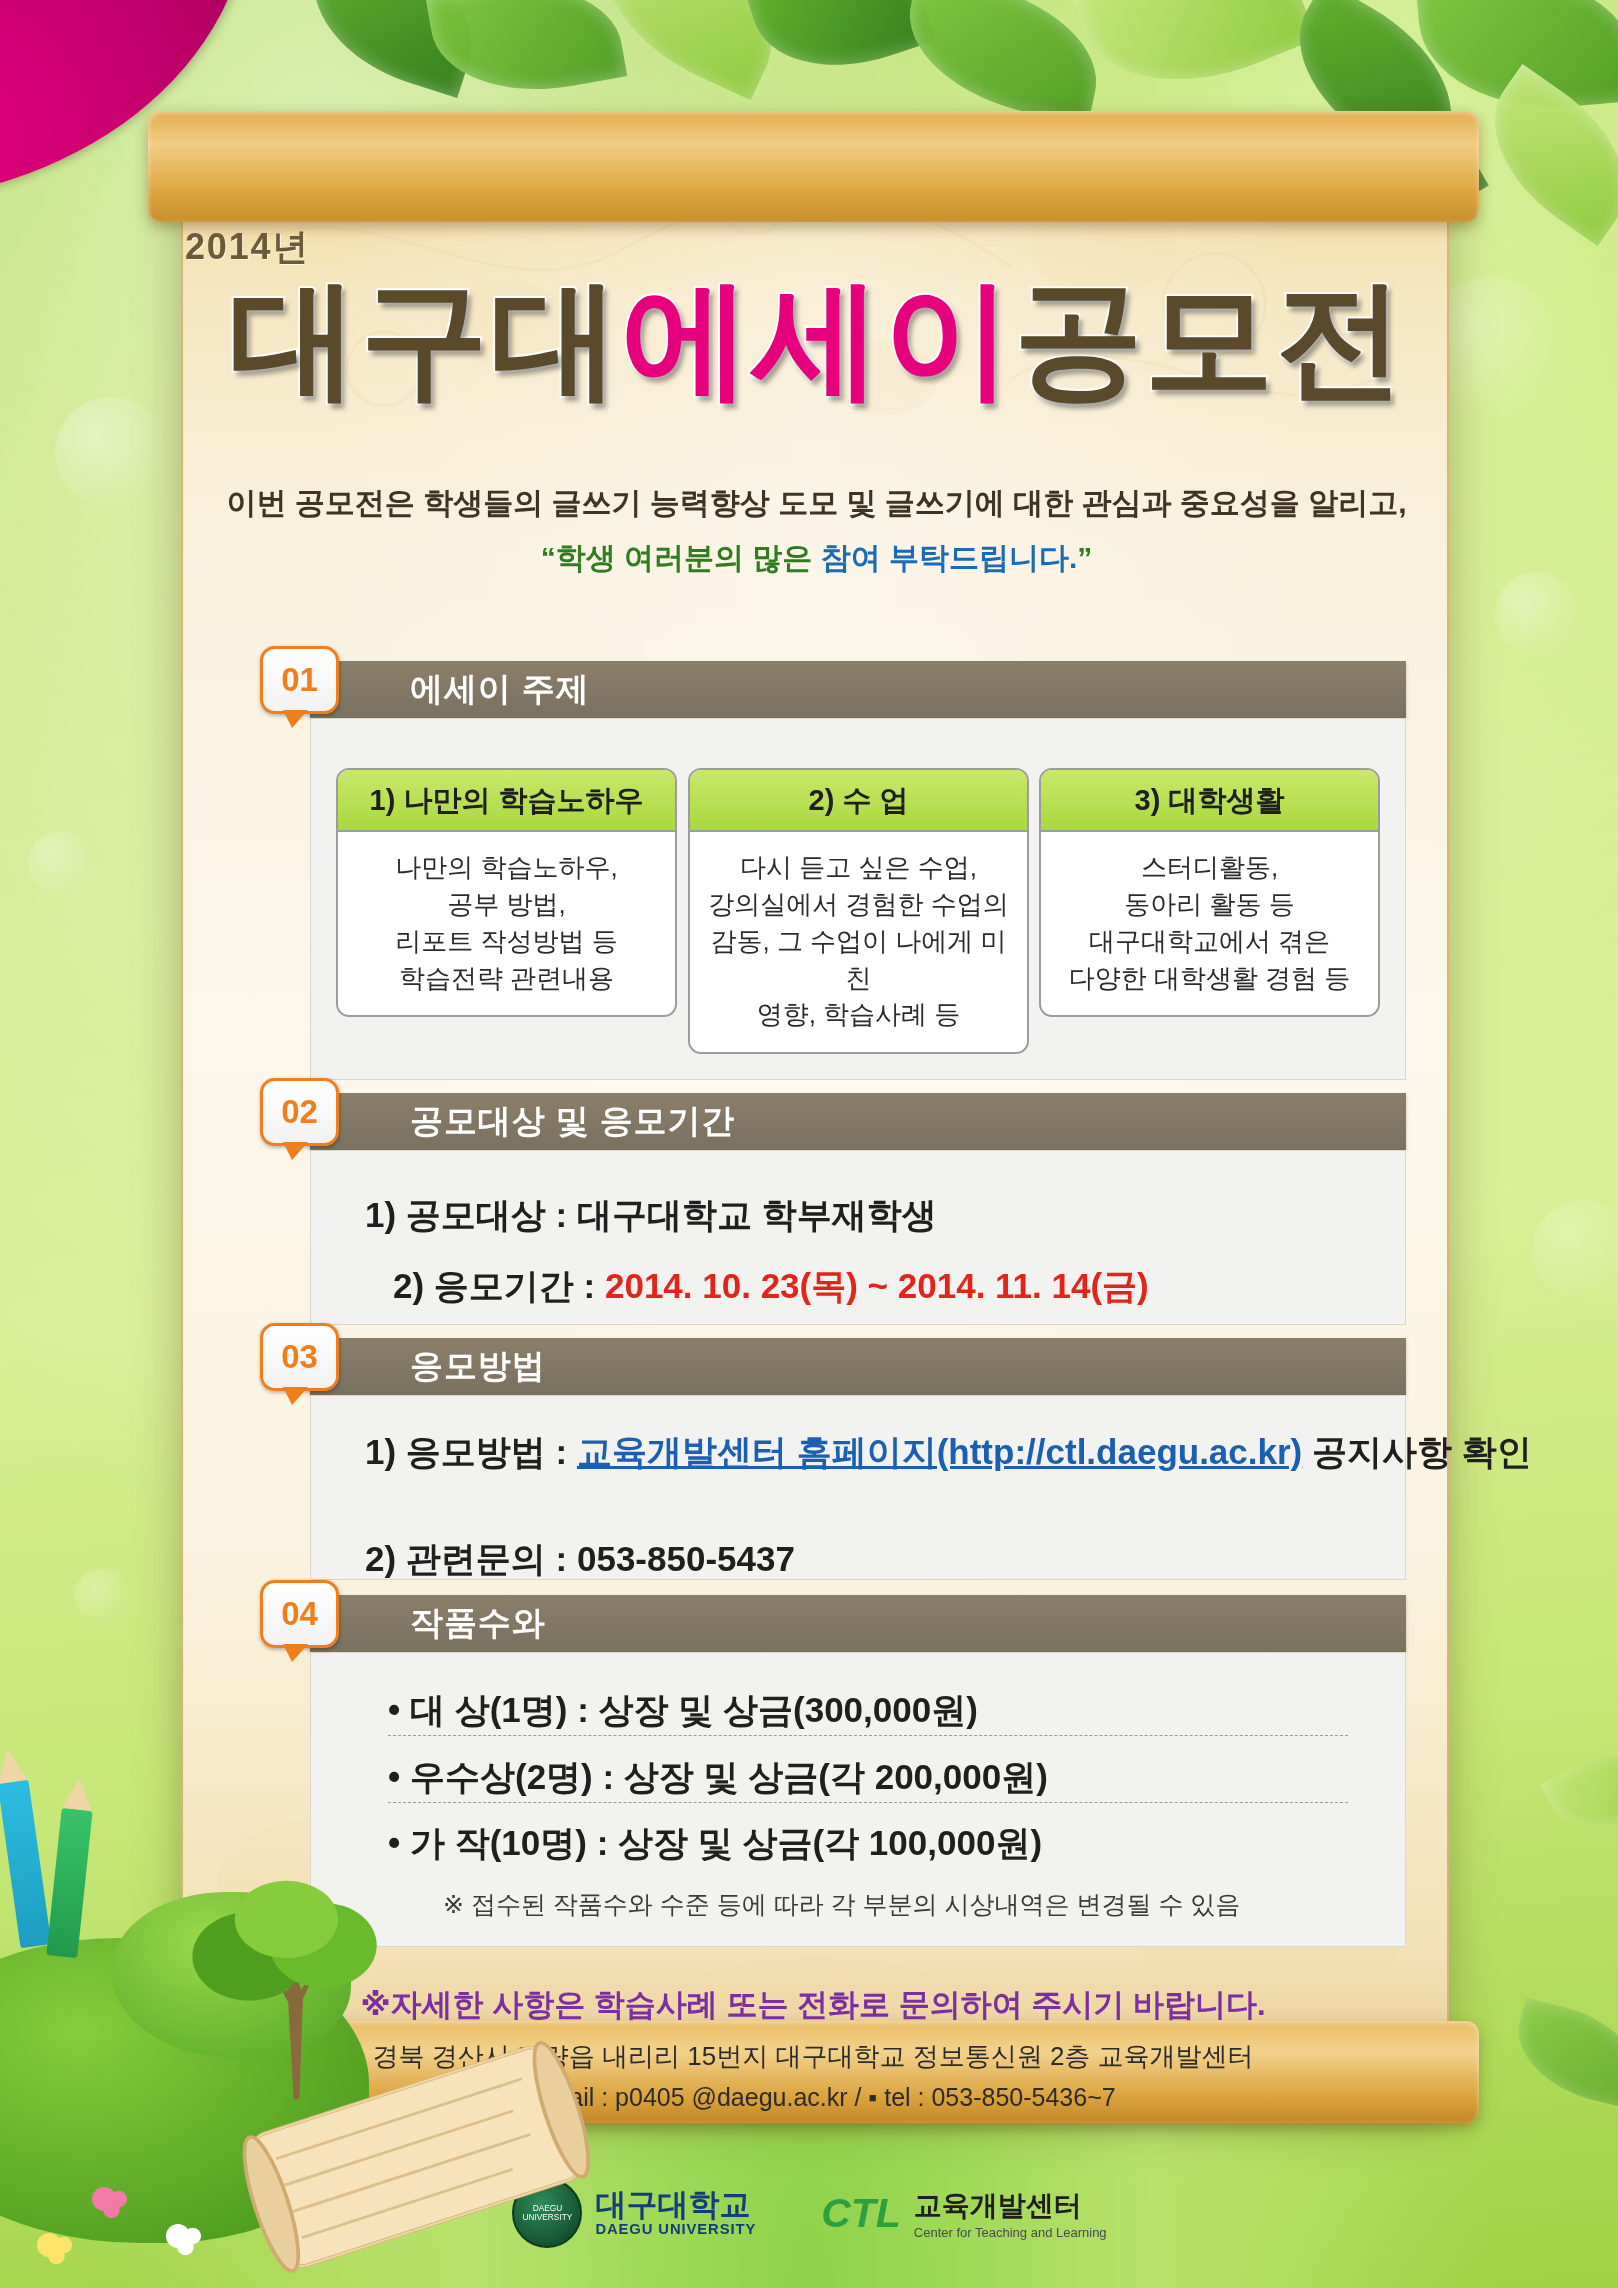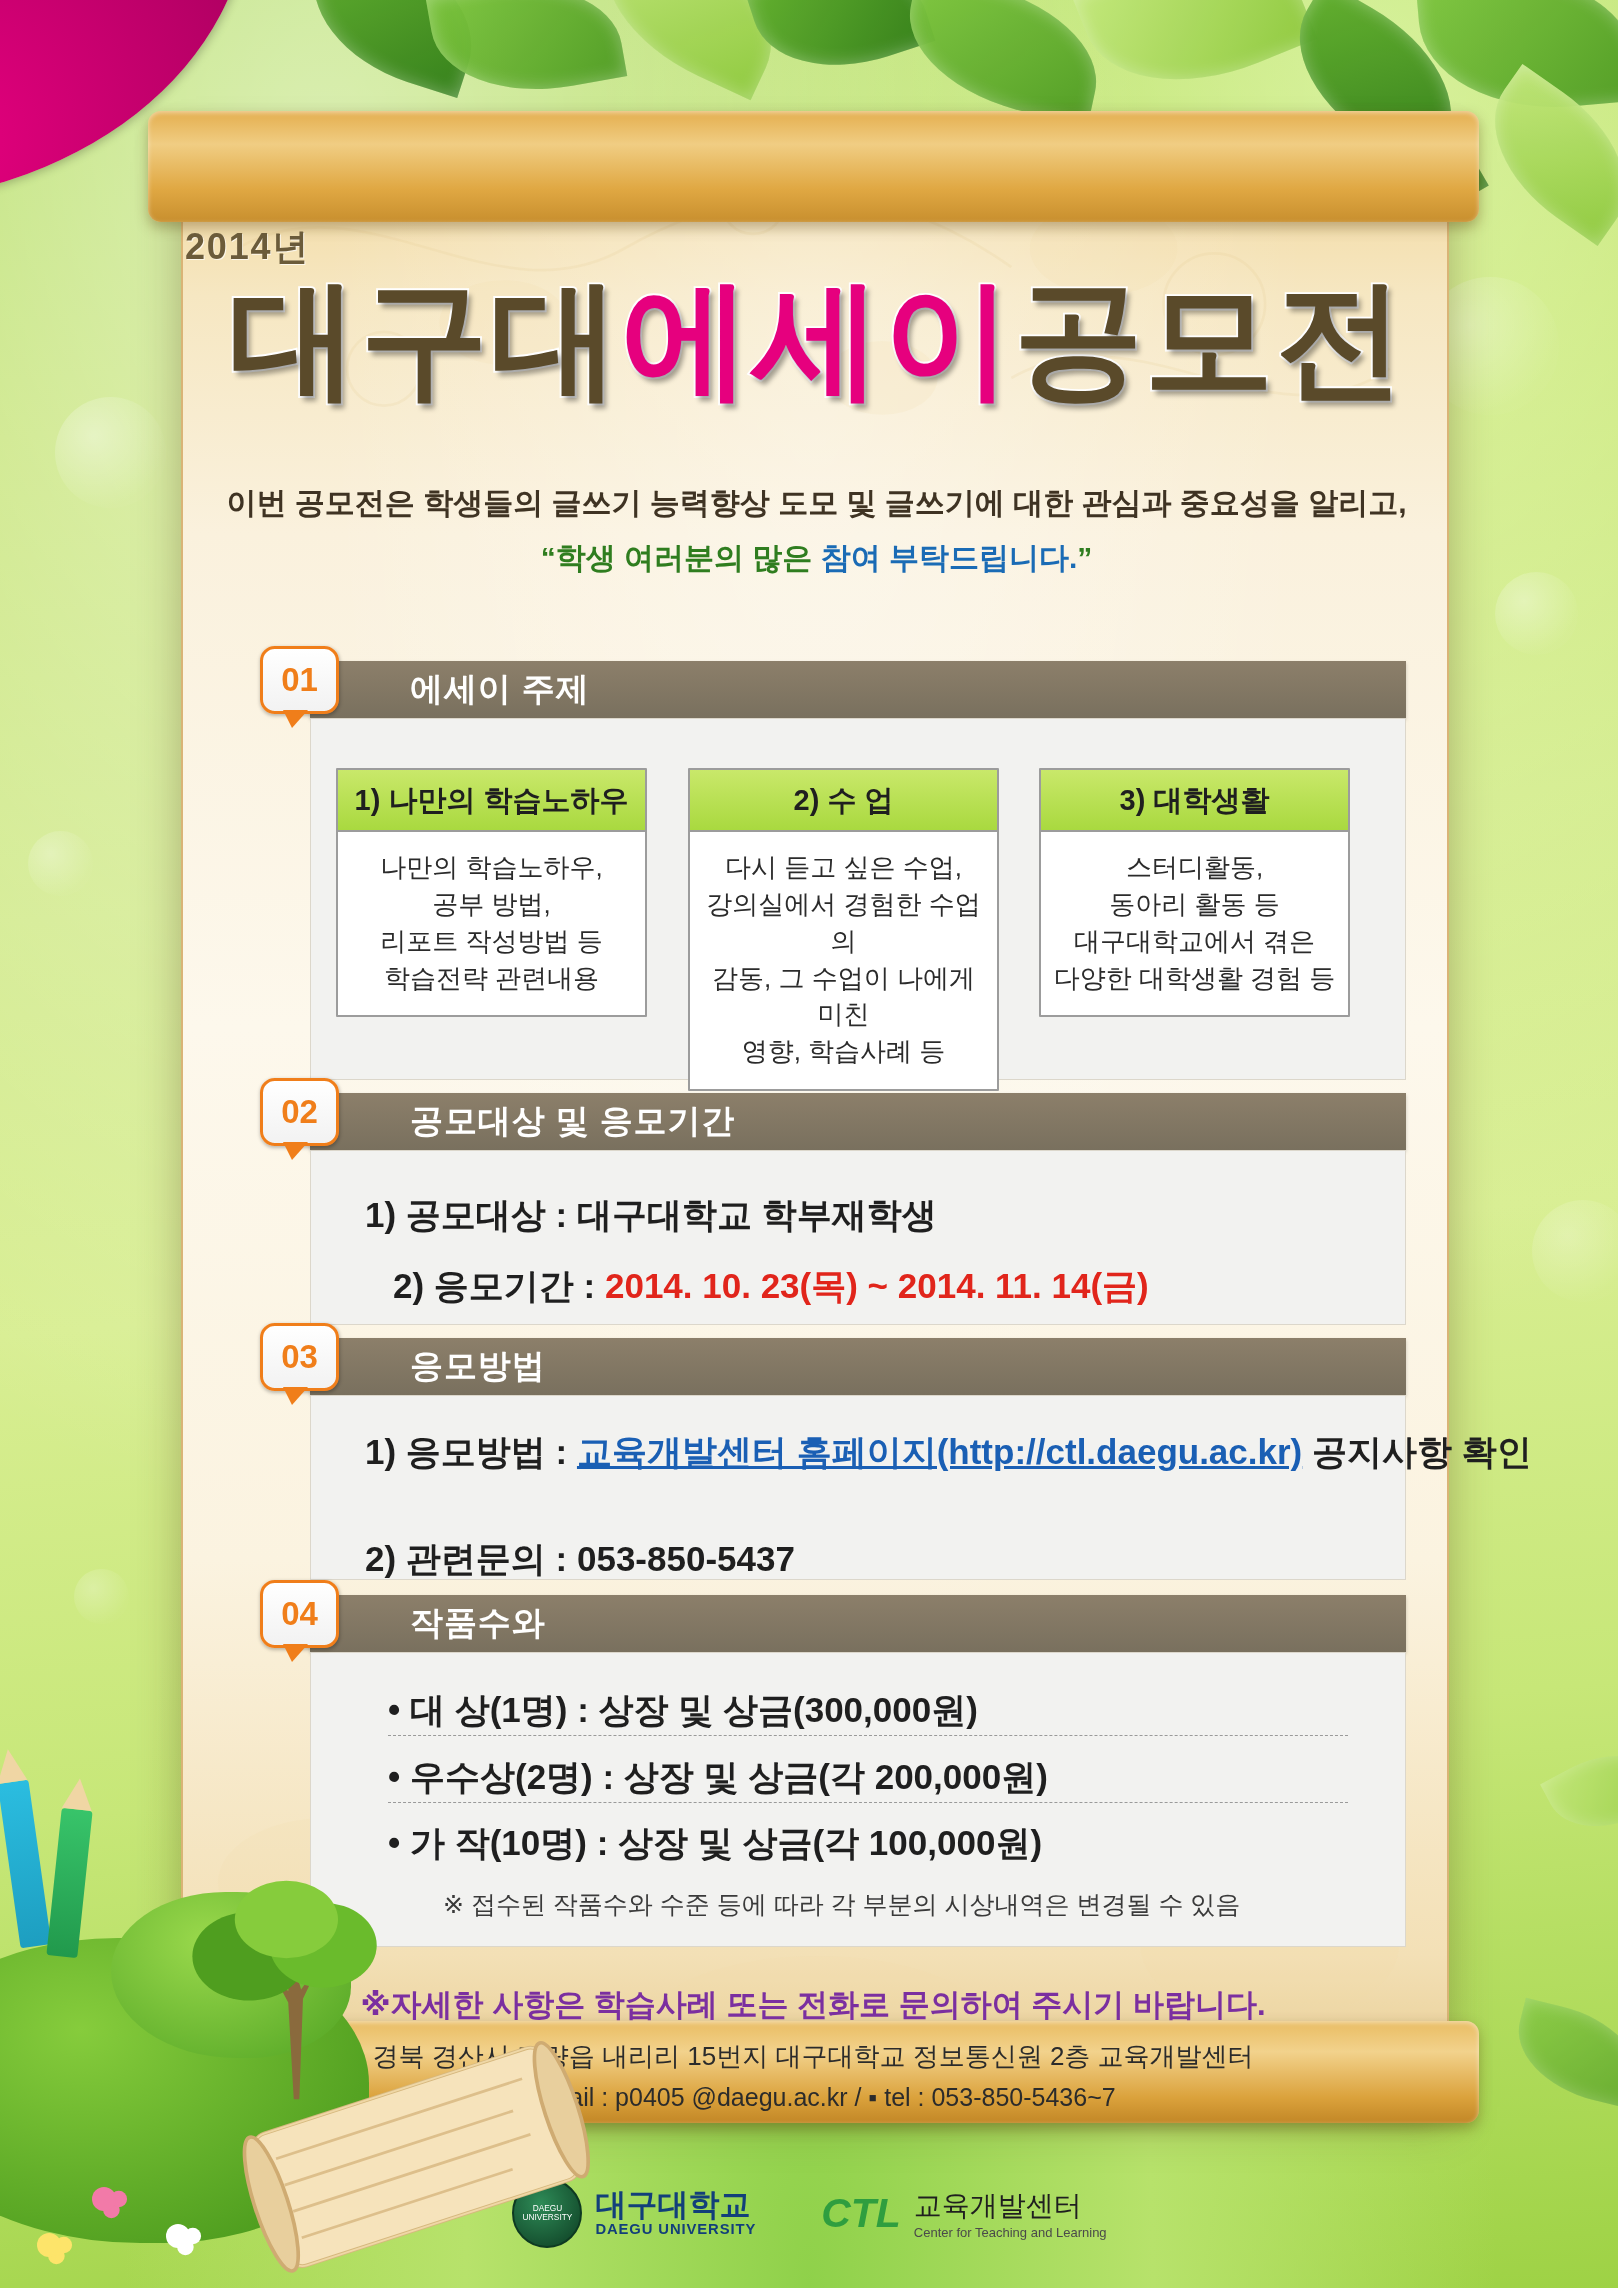--- a/index.html
+++ b/index.html
@@ -197,24 +197,24 @@
   .sec-body {
     position: absolute;
     background: #f2f2f0;
     border: 0.9px solid #dcd7cb;
     box-sizing: border-box;
   }
 
   
   .topic-card {
     position: absolute;
-    width: 311px;
+    width: 341px;
     background: #ffffff;
     border: 2.8px solid #9c9c9c;
-    border-radius: 1px;
+    border-radius: 13px;
     box-sizing: border-box;
     overflow: hidden;
   }
   .topic-card .head {
     background: linear-gradient(180deg, #c9e86a 0%, #a9d93f 100%);
     border-bottom: 2.8px solid #9c9c9c;
     text-align: center;
     font-size: 29px;
     font-weight: bold;
     color: #1f1f1f;
@@ -281,21 +281,21 @@
     font-size: 8.3px;
     display: flex; align-items: center; justify-content: center;
     text-align: center;
     line-height: 1.1;
     box-sizing: border-box;
     padding: 3.7px;
   }
   .logo-text-main { font-size: 31px; font-weight: bold; color: #123f7a; line-height: 1.05; }
   .logo-text-sub { font-size: 14.8px; font-weight: bold; color: #123f7a; letter-spacing: 0.9px; }
   .ctl-mark { font-size: 41px; font-weight: bold; color: #2f9e3f; font-style: italic; }
-  .ctl-main { font-size: 28px; font-weight: normal; color: #1f1f1f; }
+  .ctl-main { font-size: 28px; font-weight: bold; color: #1f1f1f; }
   .ctl-sub { font-size: 13px; color: #4a4a4a; }
 
   
   .grass-hill {
     position: absolute;
     background: radial-gradient(ellipse at 40% 30%, #86cc3c 0%, #4f9e1f 80%);
     border-radius: 50% 50% 45% 55%;
   }
   .pencil {
     position: absolute;

